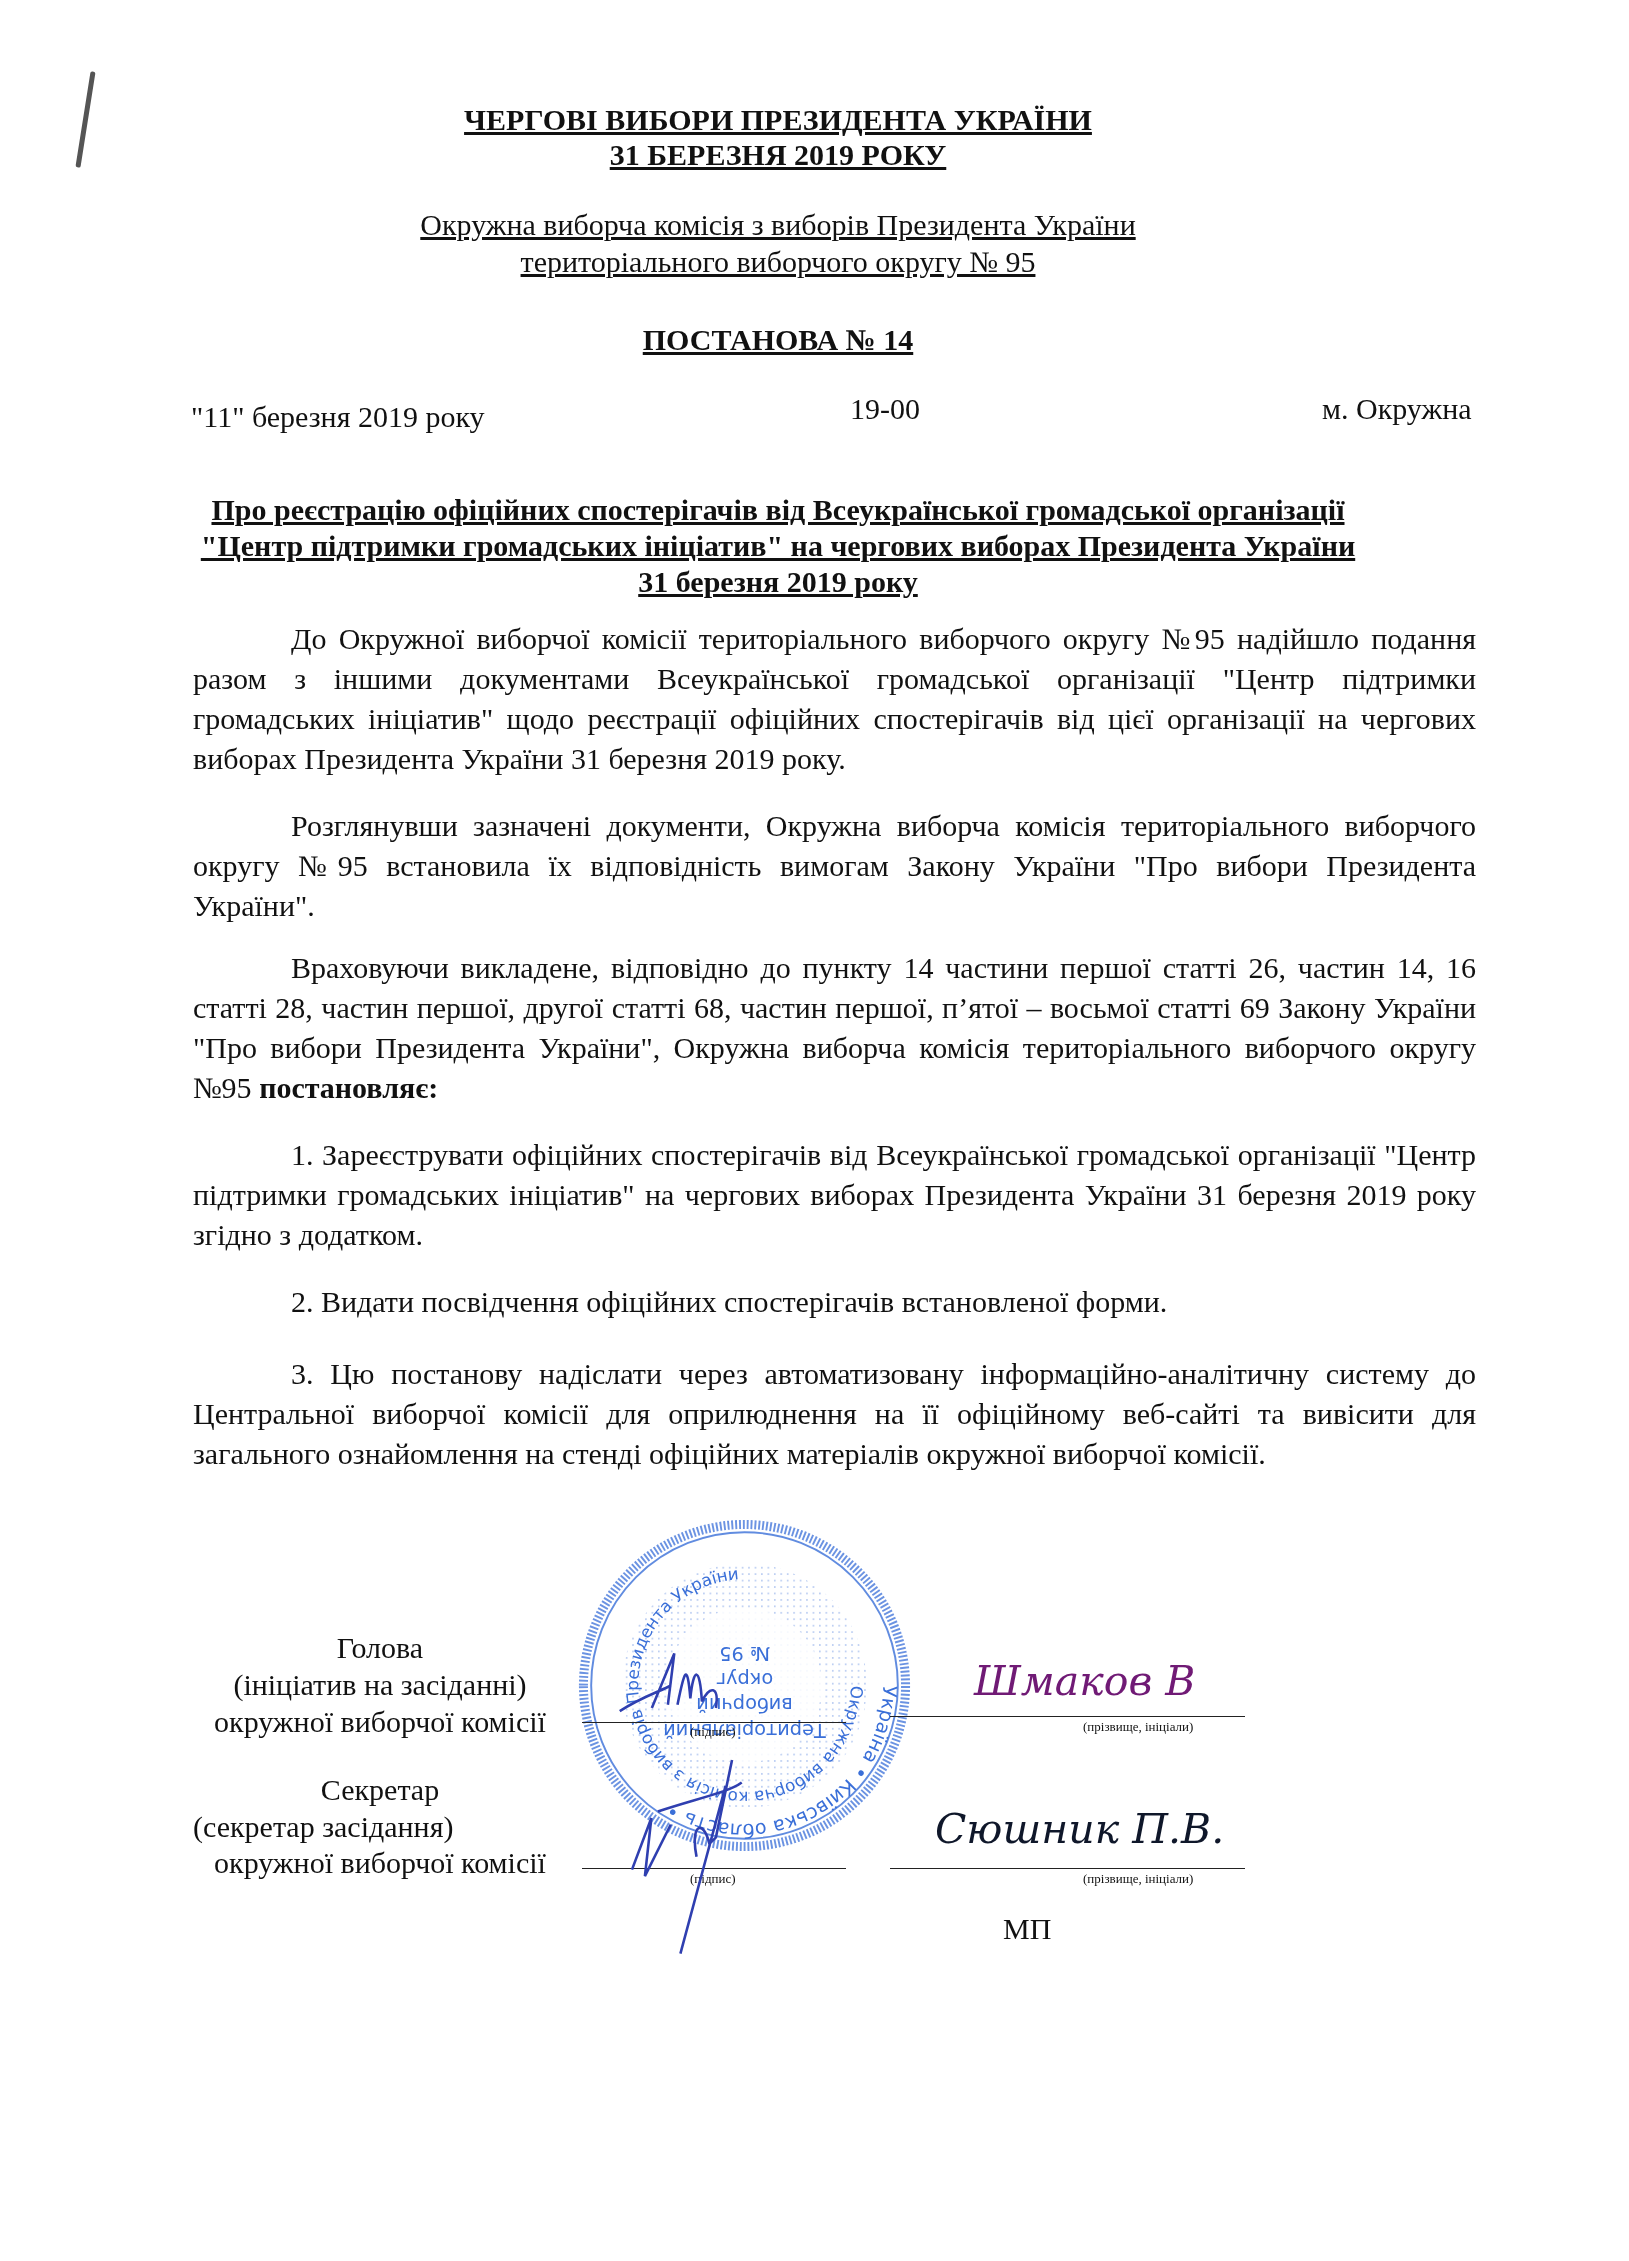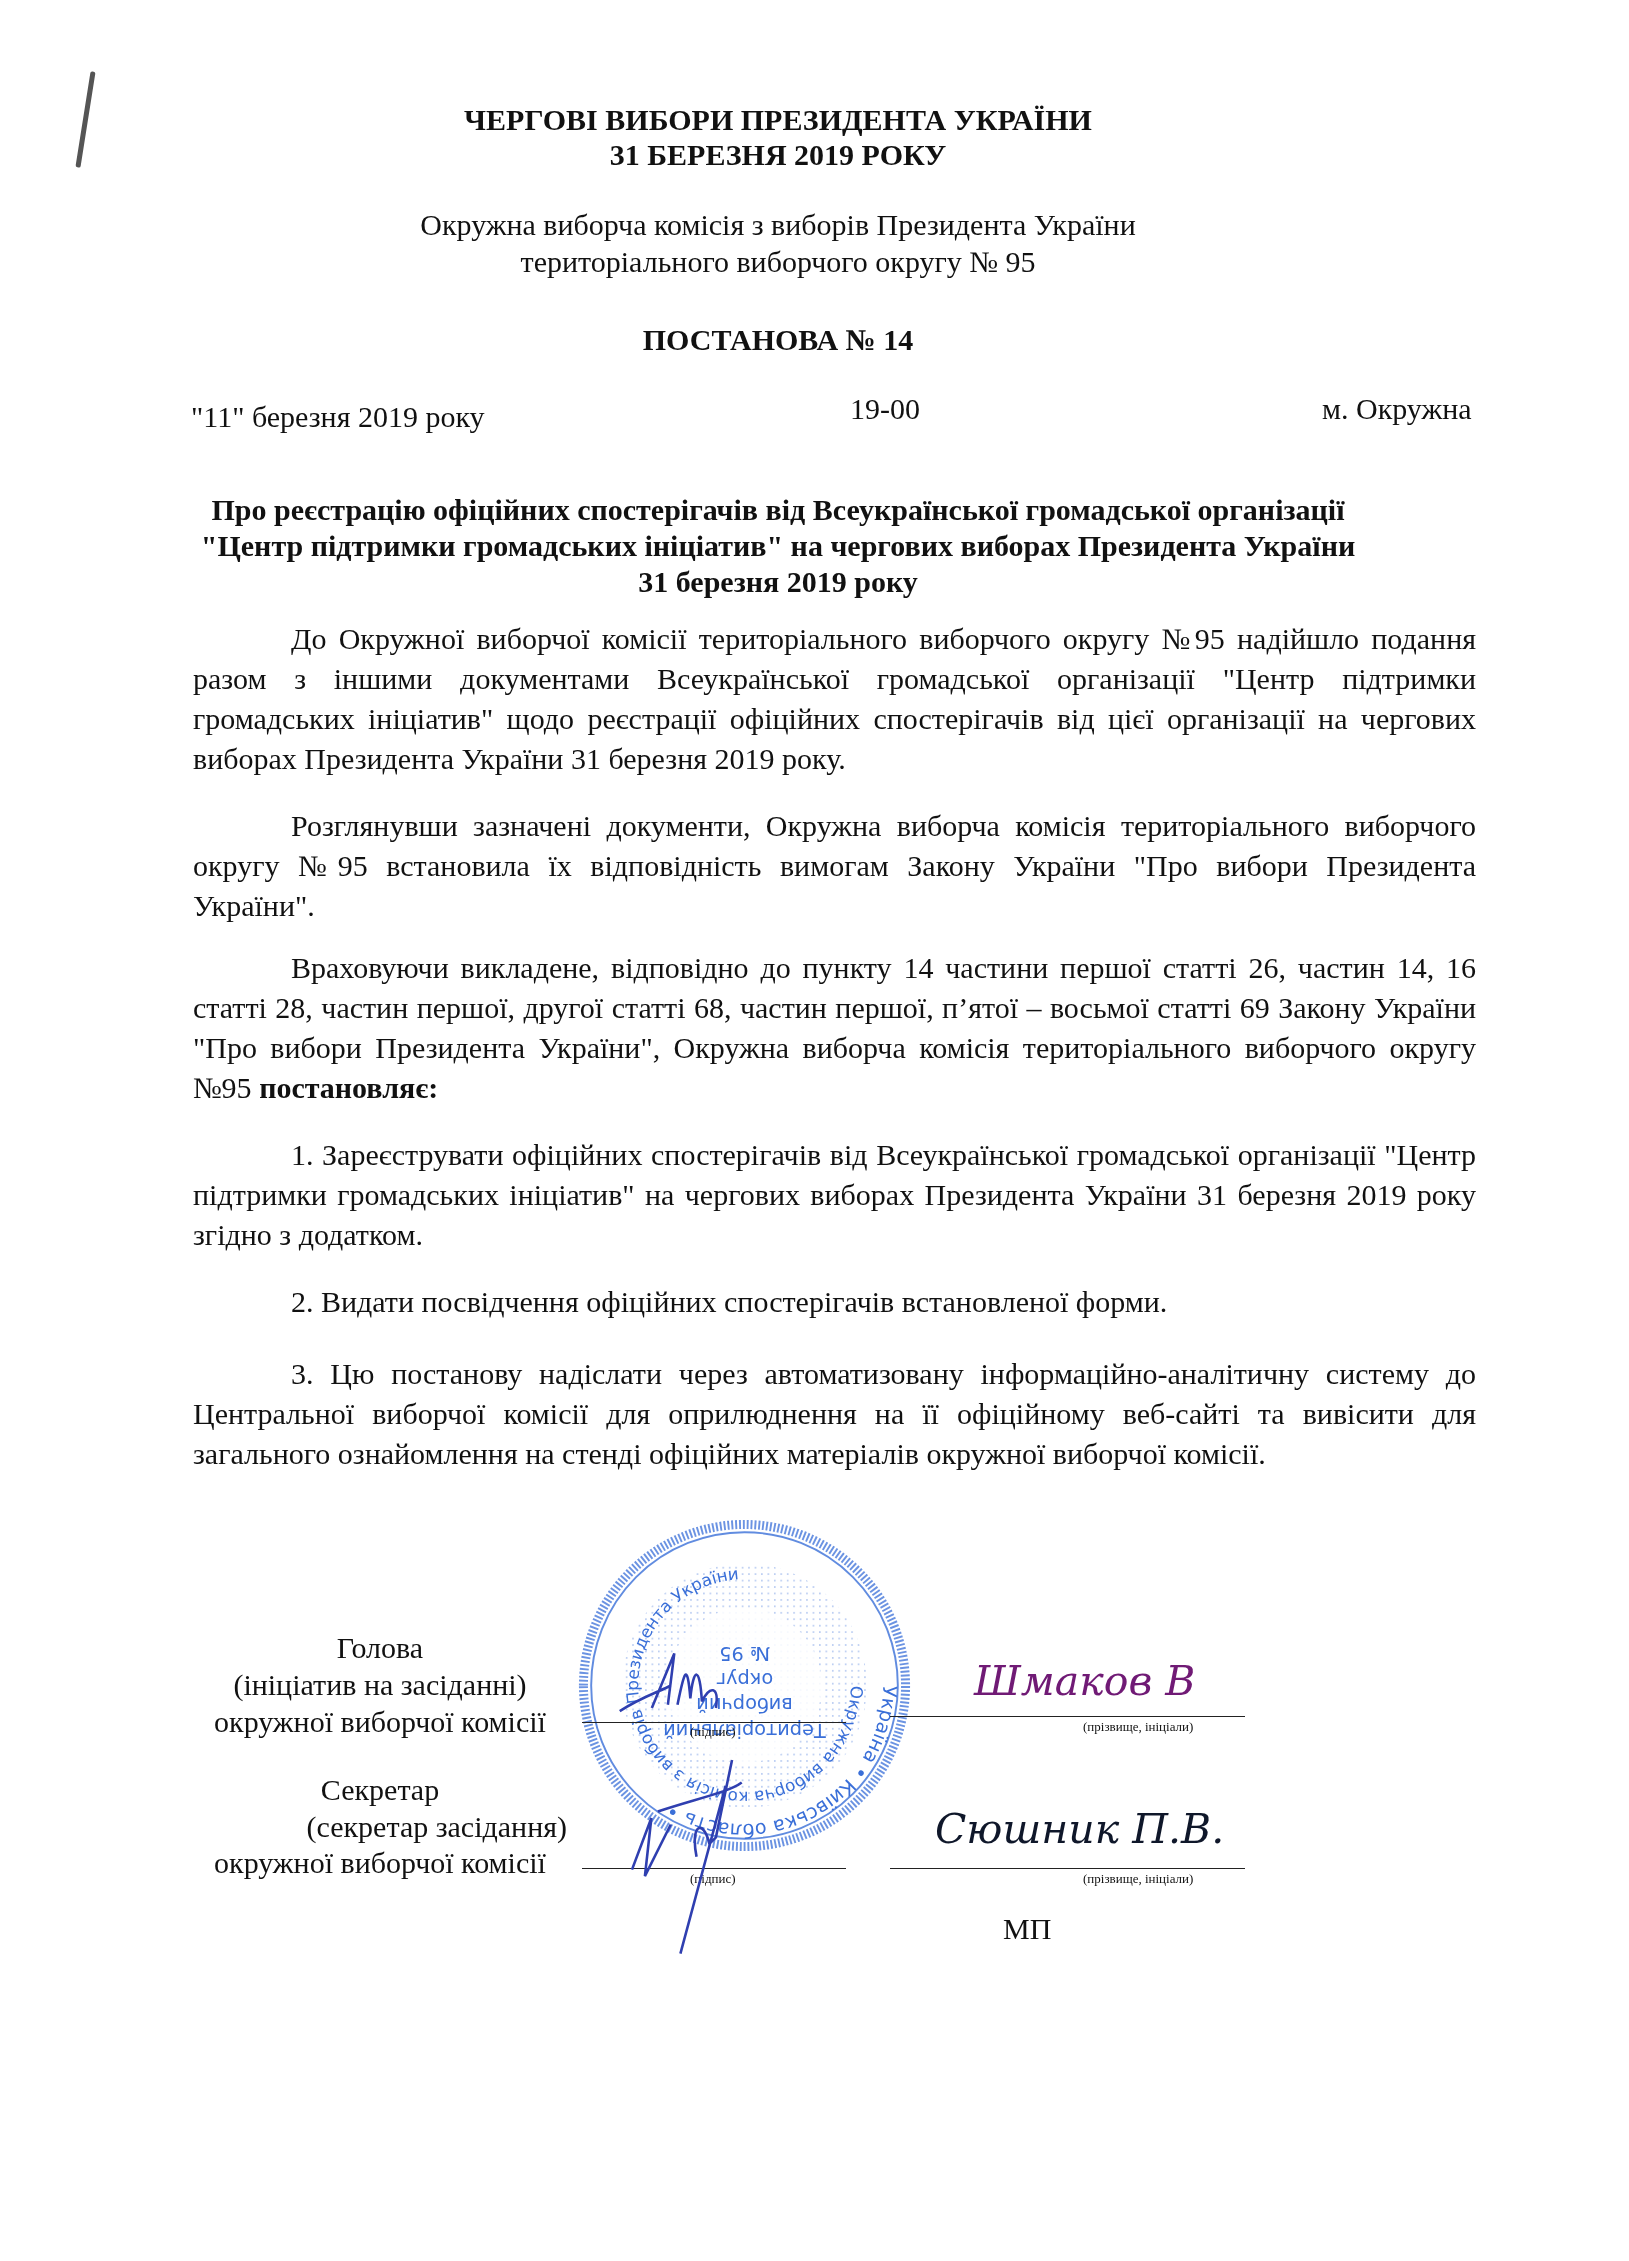--- a/index.html
+++ b/index.html
@@ -1,19 +1,19 @@
 <!DOCTYPE html>
 <html style="font-size:10.3px"><head>
 <meta charset="utf-8">
 <style>
   html, body { margin:0; padding:0; background:#ffffff; }
   body { width:1630px; height:2261px; position:relative; overflow:hidden;
          font-family:"Liberation Serif","DejaVu Serif",serif; color:#111; }
   .abs { position:absolute; }
-  .center { left:0; width:1556px; text-align:center; }
+  .center { left:0; width:1556px; text-align:center;text-decoration:underline; }
   .h-bold { font-weight:bold; font-size:30px; line-height:39px; }
   .txt { font-size:30px; line-height:39px; }
   .para { position:absolute; left:193px; width:1283px; font-size:30px; line-height:40px; text-align:justify; }
   .para .indent { display:inline-block; width:98px; }
   .small { font-size:13px; }
   .line { position:absolute; height:0; border-top:1.9px solid #222; }
   .staple { position:absolute; left:83px; top:71px; width:5.2px; height:97px; background:#555; transform:rotate(9deg); border-radius:1.9px; }
   .stamp { position:absolute; left:577px; top:1518px; width:335px; height:335px; }
   .sig { position:absolute; }
 </style>
@@ -84,21 +84,21 @@
 <div class="abs small" style="left:690px; top:1724px;">(підпис)</div>
 <svg class="sig" style="left:613px; top:1647px;" width="129" height="77" viewBox="0 0 200 120">
   <path d="M10,100 C40,80 70,70 90,60 M60,95 L95,10 L85,90 M100,90 C110,40 115,20 120,80 C125,30 135,30 138,85 C150,60 165,60 160,95" fill="none" stroke="#2f3fb0" stroke-width="4"></path>
 </svg>
 
 <div class="line" style="left:890px; top:1716px; width:355px;"></div>
 <div class="abs" style="left:974px; top:1657px; font-family:'DejaVu Serif',serif; font-style:italic; font-size:41px; color:#701a75;">Шмаков В</div>
 <div class="abs small" style="left:1083px; top:1719px;">(прізвище, ініціали)</div>
 
 <div class="abs txt" style="left:193px; width:374px; top:1770px; text-align:center;">Секретар</div>
-<div class="abs txt" style="left:193px; width:374px; top:1807px; text-align:right;">(секретар засідання)</div>
+<div class="abs txt" style="left:193px; width:374px; top:1807px; text-align:left;">(секретар засідання)</div>
 <div class="abs txt" style="left:193px; width:374px; top:1843px; text-align:center;">окружної виборчої комісії</div>
 
 <div class="line" style="left:582px; top:1868px; width:264px;"></div>
 <div class="abs small" style="left:690px; top:1871px;">(підпис)</div>
 <svg class="sig" style="left:619px; top:1747px;" width="168" height="213" viewBox="0 0 260 330">
   <path d="M20,190 L50,110 L40,200 L80,120 M60,100 C120,80 170,70 190,55 M120,170 C110,120 130,110 140,150 L150,140 L175,20 M165,60 L95,320" fill="none" stroke="#2f3fb0" stroke-width="4"></path>
 </svg>
 
 <div class="line" style="left:890px; top:1868px; width:355px;"></div>
 <div class="abs" style="left:935px; top:1805px; font-family:'DejaVu Serif',serif; font-style:italic; font-size:41px; color:#0f172a;">Сюшник П.В.</div>

